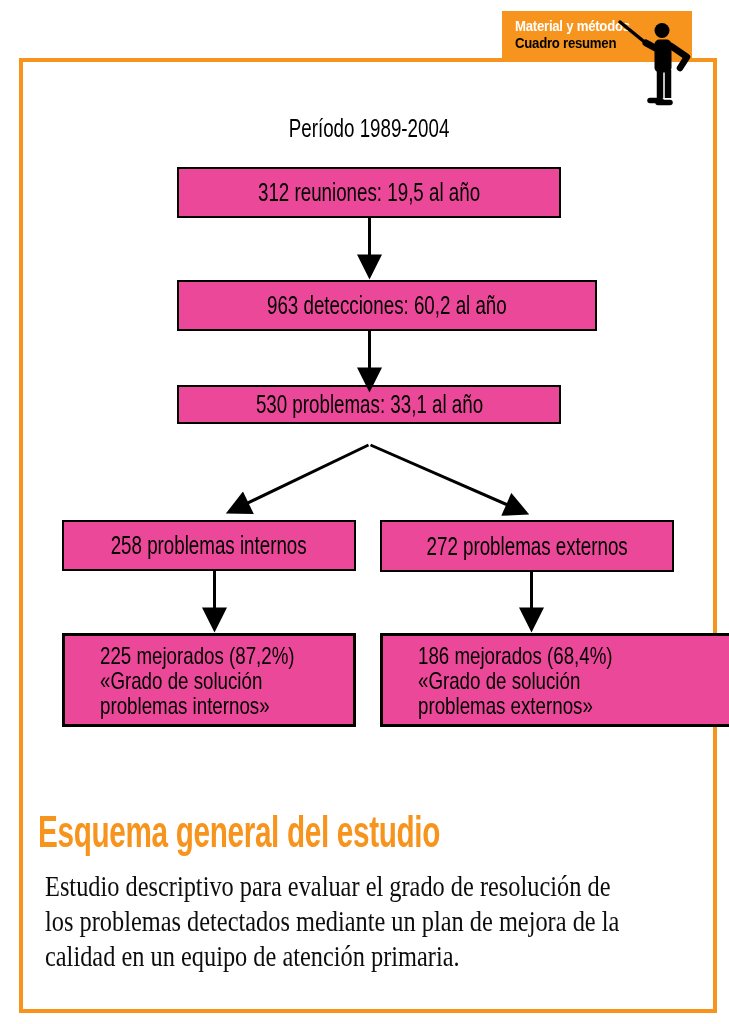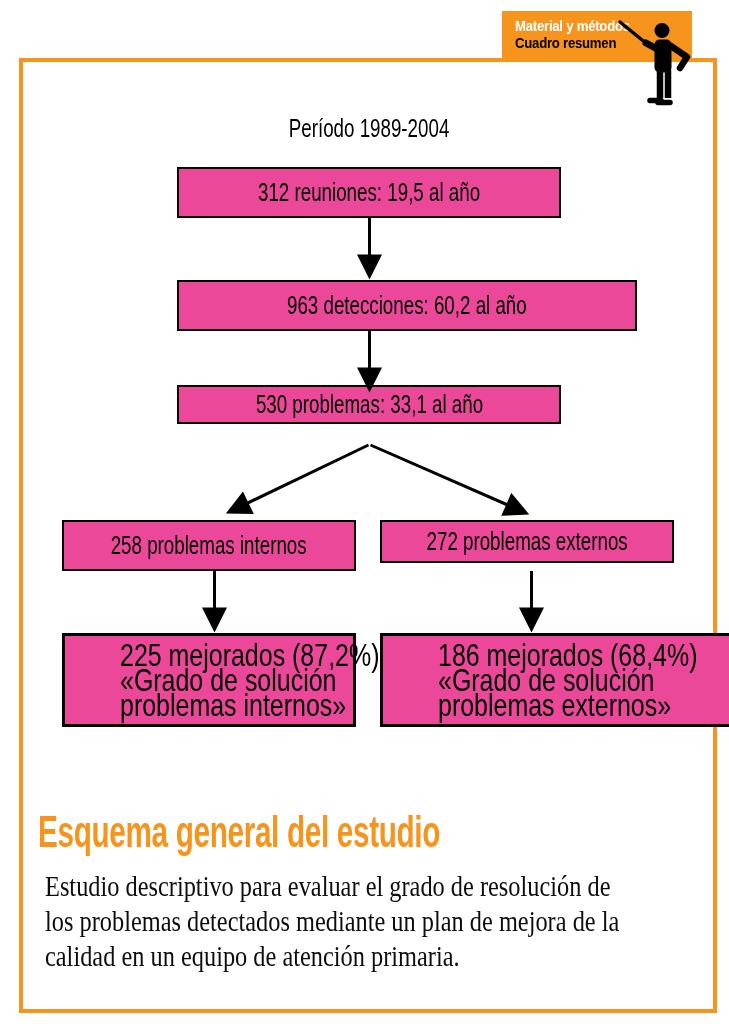--- a/index.html
+++ b/index.html
@@ -45,29 +45,29 @@
   .fc-title .tx{transform:scaleX(0.75);transform-origin:center;white-space:nowrap;}
   .fbox{
     position:absolute;background:#ec4899;border:2px solid #000;
     box-sizing:border-box;
     display:flex;align-items:center;justify-content:center;
     font-size:25px;color:var(--ink);
     z-index:1;
   }
   .fbox .tx{transform:scaleX(0.75);transform-origin:center;white-space:nowrap;}
   .b1{left:177px;top:167px;width:384px;height:51px;}
-  .b2{left:177px;top:280px;width:460px;height:51px;}
+  .b2{left:177px;top:280px;width:420px;height:51px;}
   .b3{left:177px;top:385px;width:384px;height:39px;}
   .b4{left:62px;top:520px;width:294px;height:51px;}
-  .b5{left:380px;top:520px;width:294px;height:43px;}
+  .b5{left:380px;top:520px;width:294px;height:52px;}
   .b6{left:62px;top:633px;width:294px;height:94px;border-width:3px;}
   .b7{left:380px;top:633px;width:355px;height:94px;border-width:3px;}
   .multi{
     flex-direction:column;align-items:flex-start;justify-content:center;
-    padding-left:55px;font-size:32px;line-height:25px;
+    padding-left:35px;font-size:24px;line-height:25px;
   }
   .multi .tx{transform:scaleX(0.78);transform-origin:left center;}
   
   .overlay{
     position:absolute;left:0;top:0;width:729px;height:1024px;
     z-index:3;pointer-events:none;
   }
   
   .heading{
     position:absolute;left:38px;top:806px;margin:0;

